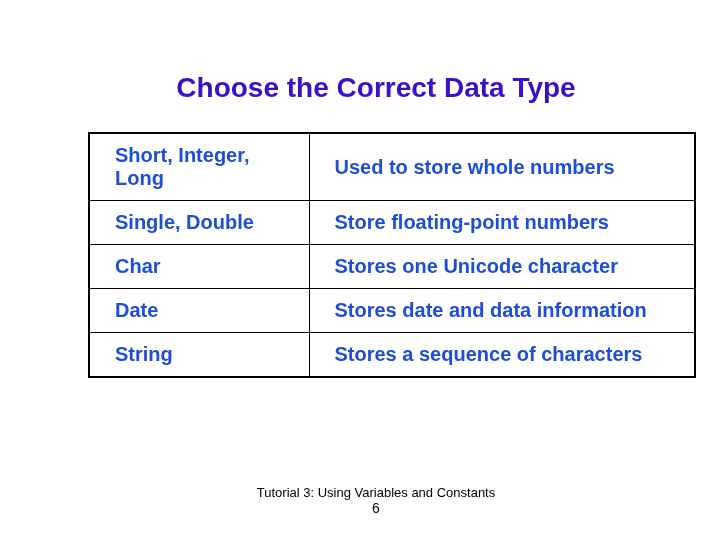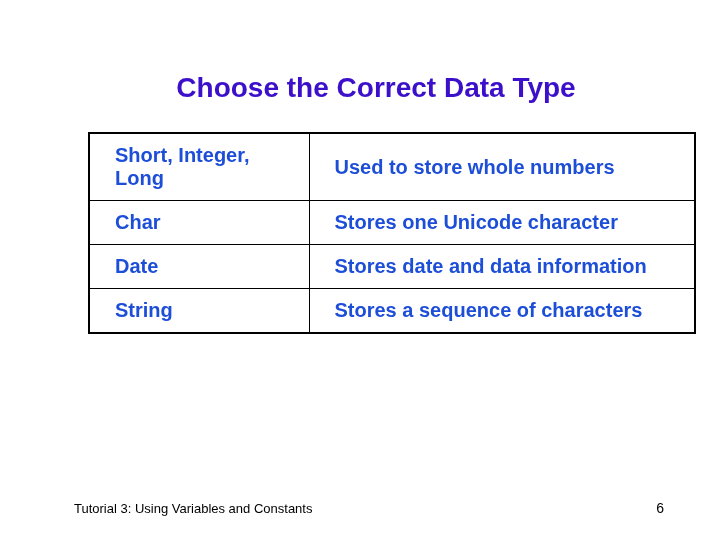--- a/index.html
+++ b/index.html
@@ -34,42 +34,46 @@
     font-size: 20px;
     font-weight: bold;
     color: #1d4ed8;
     vertical-align: middle;
   }
   table.data-type td.col-type {
     width: 220px;
   }
   .footer {
     position: absolute;
-    left: 42px;
+    left: 56px;
     right: 56px;
     bottom: 24px;
     display: flex;
-    justify-content: space-between;
     align-items: center;
     font-size: 13px;
     color: #000;
+    flex-direction: column;
   }
   .page-num { font-size: 14px; }
 </style>
 </head>
 <body>
 
 <div class="slide">
   <div class="title">Choose the Correct Data Type</div>
 
   <table class="data-type">
     <tbody>
       <tr>
         <td class="col-type">Short, Integer, Long</td>
         <td>Used to store whole numbers</td>
+      </tr>
+      <tr>
+        <td class="col-type">Single, Double</td>
+        <td>Store floating-point numbers</td>
       </tr>
       <tr>
         <td class="col-type">Char</td>
         <td>Stores one Unicode character</td>
       </tr>
       <tr>
         <td class="col-type">Date</td>
         <td>Stores date and data information</td>
       </tr>
       <tr>

